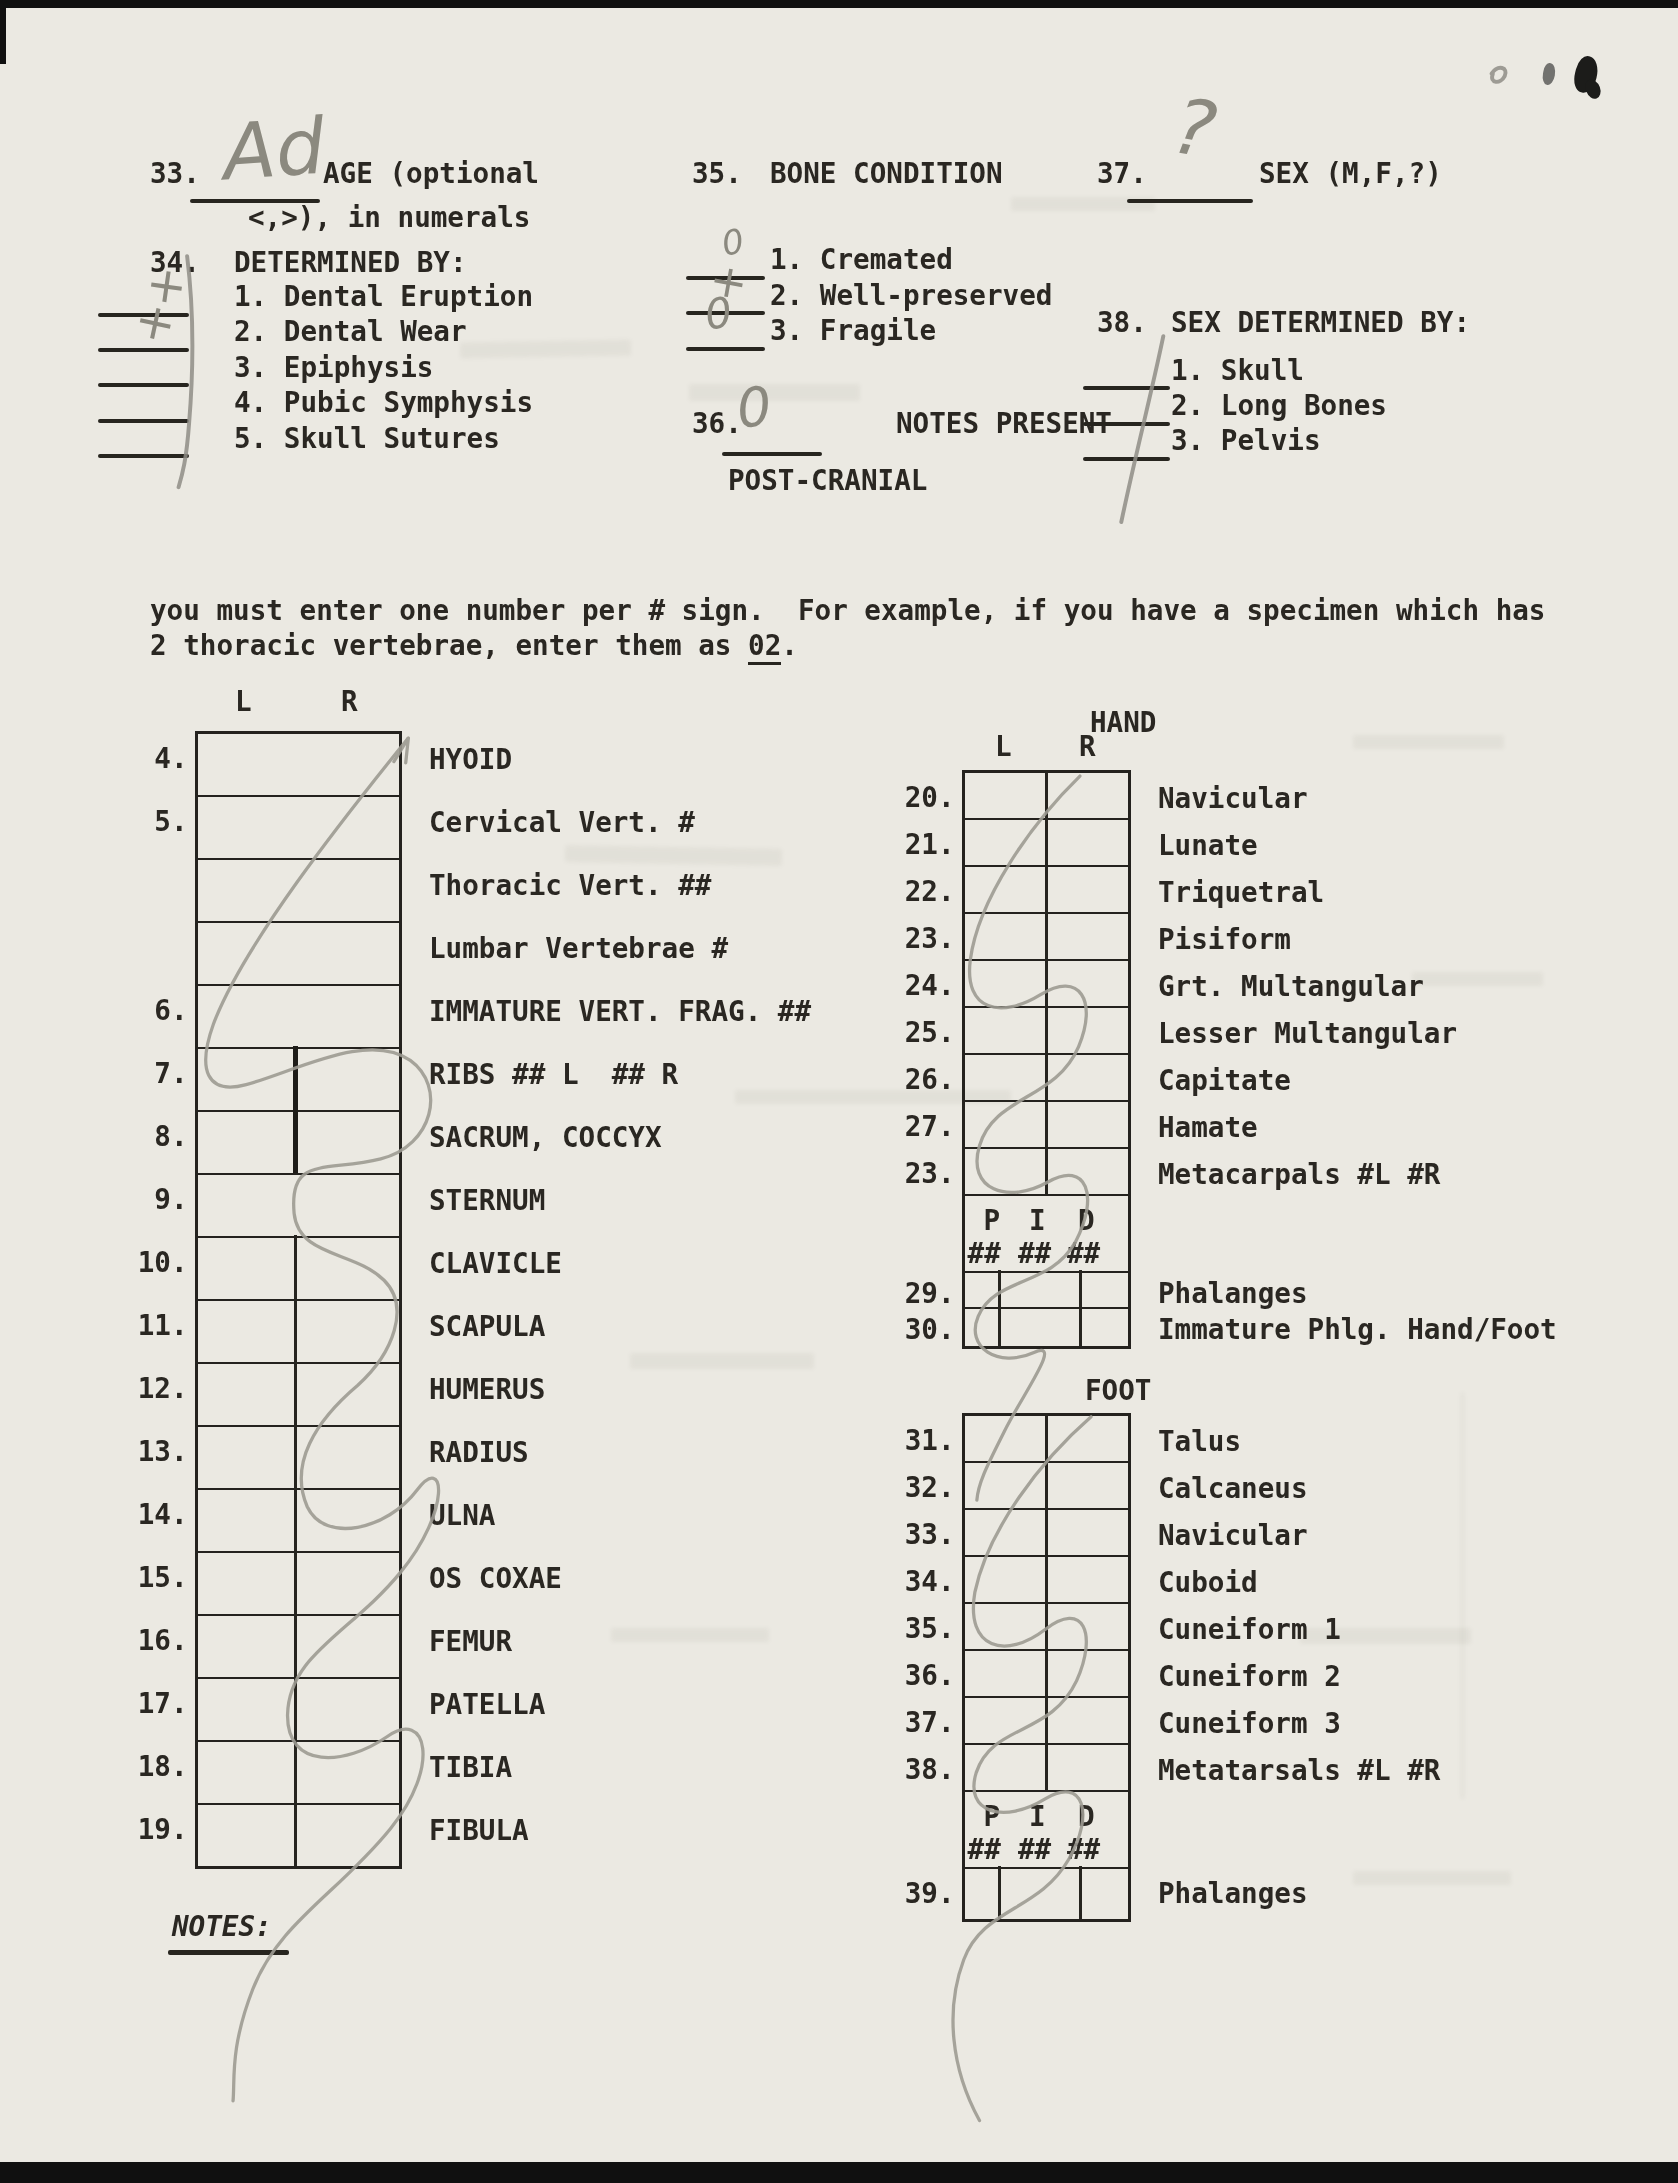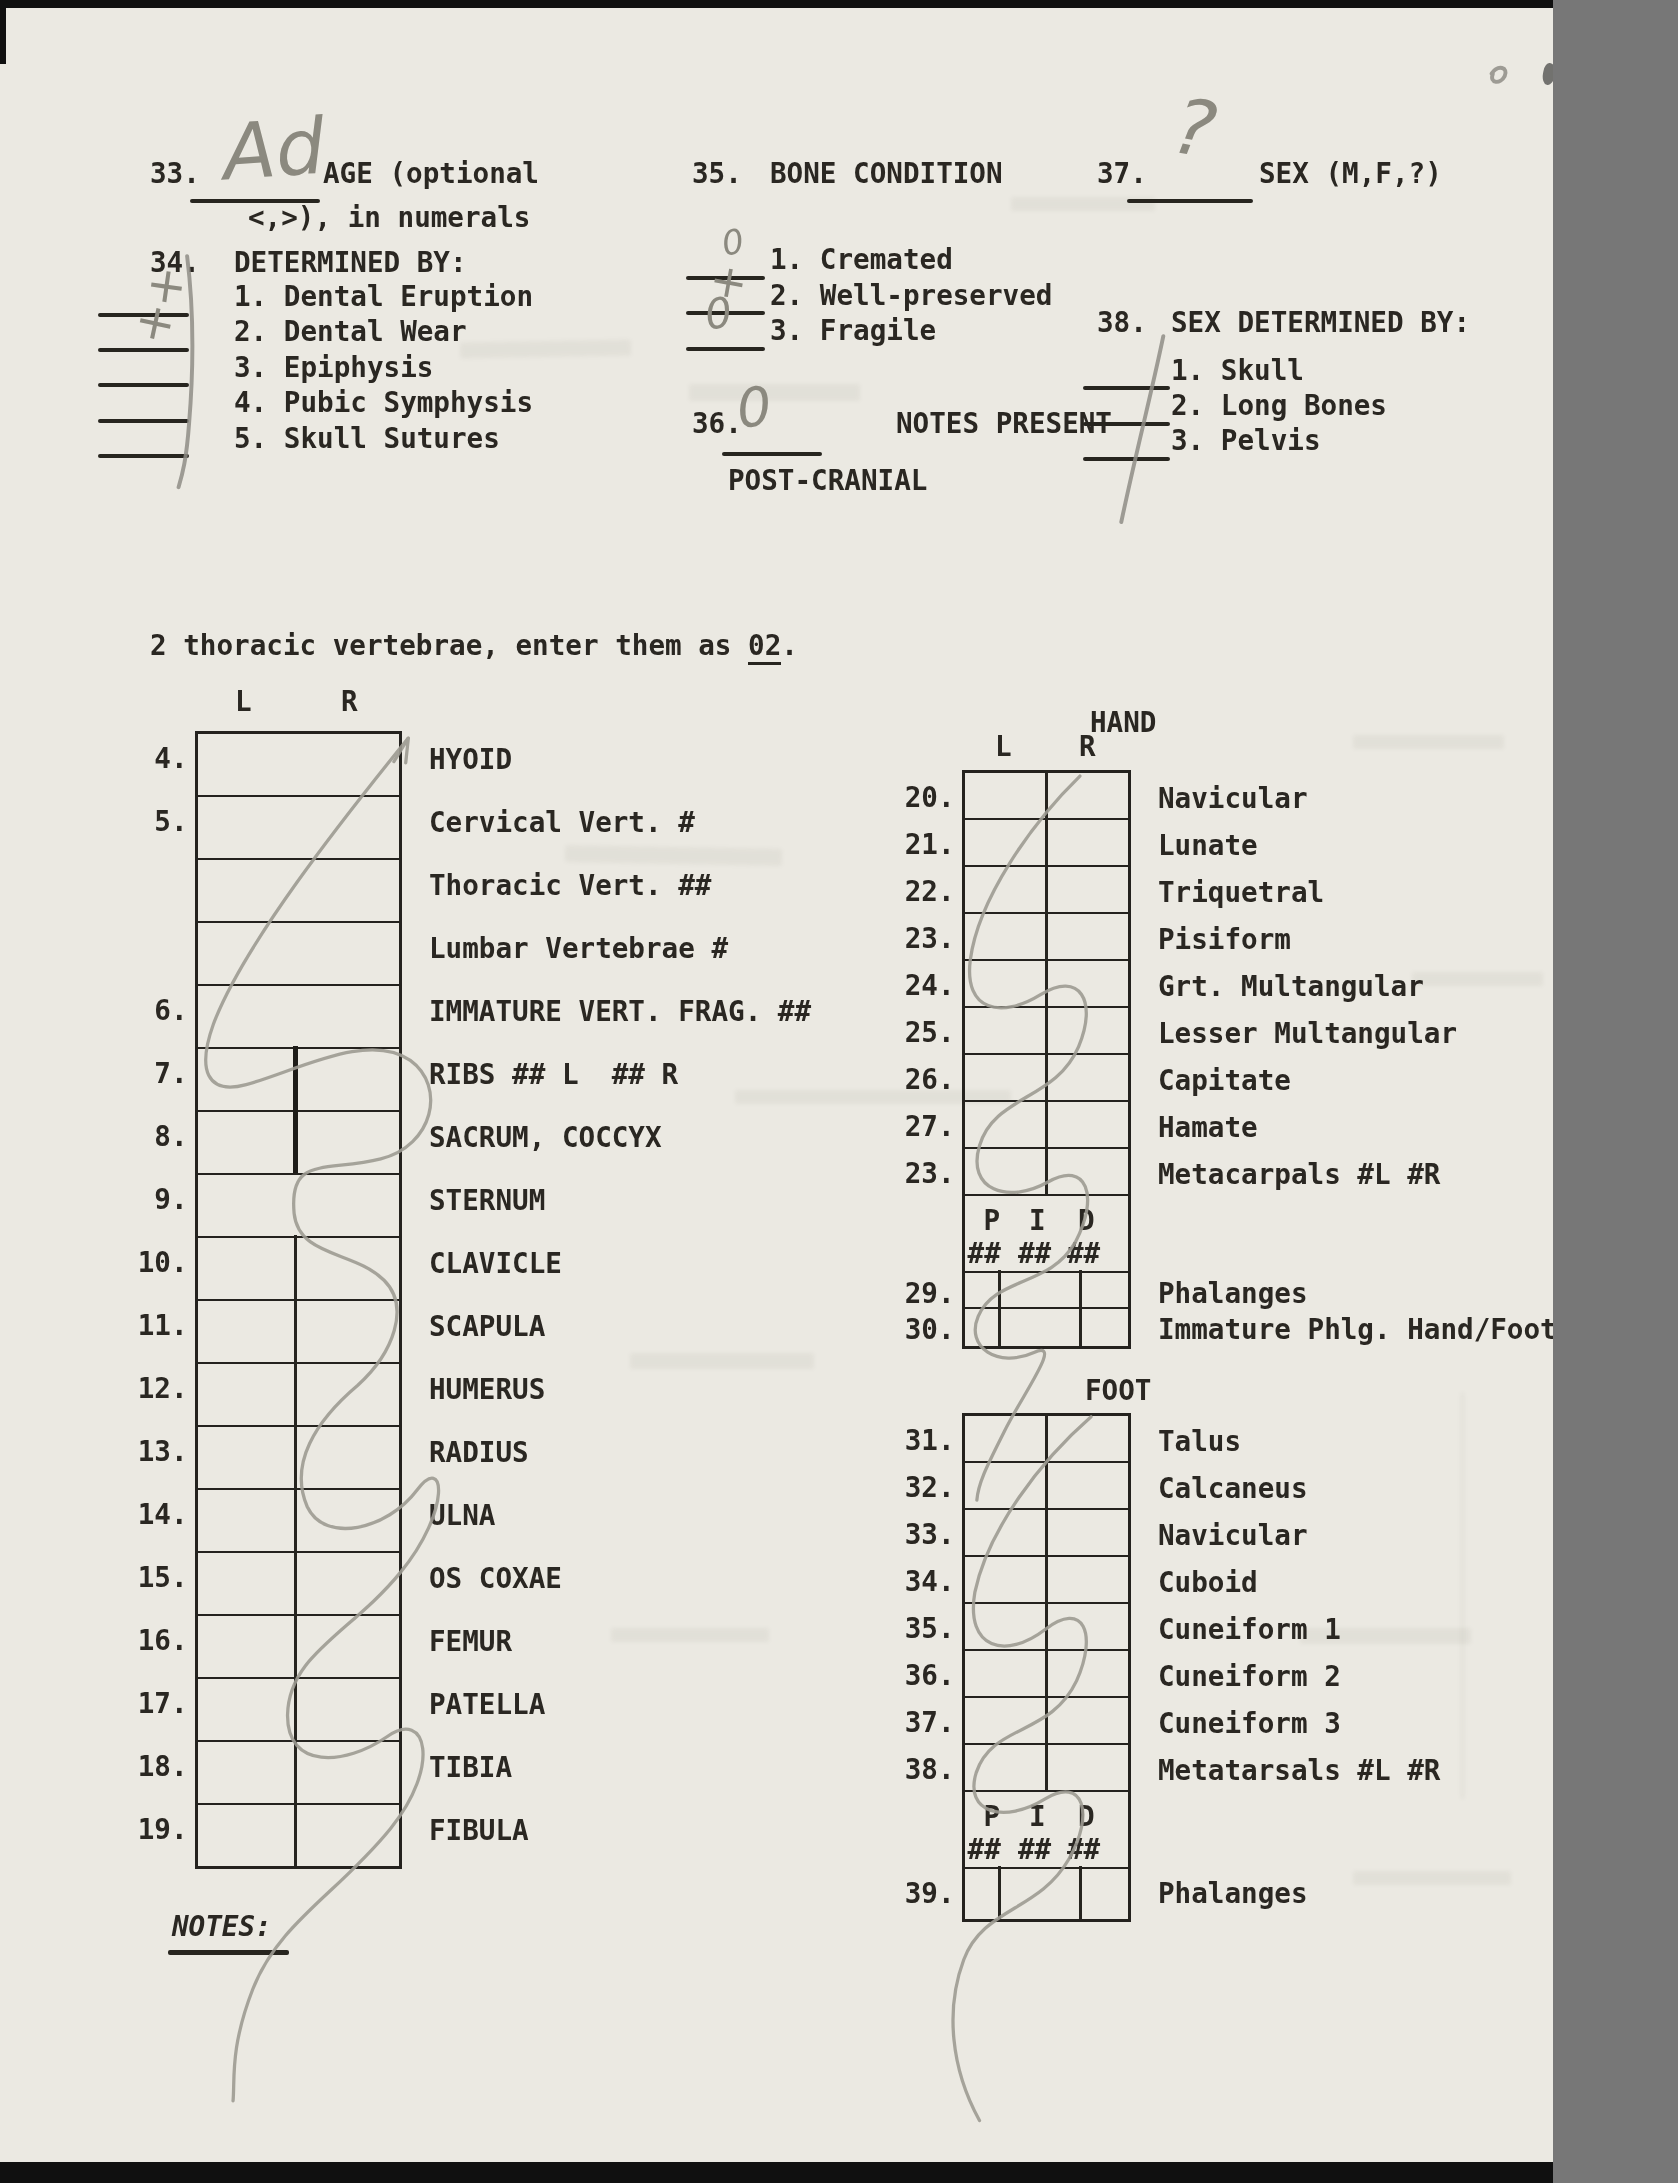--- a/index.html
+++ b/index.html
@@ -1,17 +1,17 @@
 <!DOCTYPE html>
 <html style="font-size:10.5px"><head>
 <meta charset="utf-8">
 <style>
   html,body{margin:0;padding:0;}
   body{background:#777;}
-  #page{position:relative;width:1553px;height:2183px;background:#ebe9e2;overflow:hidden;
+  #page{position:relative;width:1678px;height:2183px;background:#ebe9e2;overflow:hidden;
         font-family:"DejaVu Sans Mono","Liberation Mono",monospace;font-weight:bold;color:#2a2722;}
   .t{position:absolute;font-size:27.6px;line-height:1.15;white-space:pre;letter-spacing:0px;}
   .uline{position:absolute;height:3.9px;background:#27251f;border-radius:2px;}
   .edge{position:absolute;background:#101010;}
   .ghost{position:absolute;background:#70705f;opacity:0.07;filter:blur(2px);border-radius:2.6px;}
   .hw{position:absolute;font-family:"DejaVu Sans",sans-serif;font-style:italic;font-weight:normal;
       color:#8b897f;white-space:pre;}
   
   .btable{position:absolute;border:3.3px solid #24221e;box-sizing:content-box;}
   .brow{position:relative;border-top:2.6px solid #24221e;}
@@ -103,20 +103,21 @@
   <span class="t" style="left:1097px;top:307px;">38.</span>
   <span class="t" style="left:1171px;top:307px;">SEX DETERMINED BY:</span>
   <span class="t" style="left:1171px;top:355px;">1. Skull</span>
   <span class="t" style="left:1171px;top:390px;">2. Long Bones</span>
   <span class="t" style="left:1171px;top:425px;">3. Pelvis</span>
   <div class="uline" style="left:1083px;top:386px;width:87px;"></div>
   <div class="uline" style="left:1083px;top:422px;width:87px;"></div>
   <div class="uline" style="left:1083px;top:457px;width:87px;"></div>
 
   <span class="t" style="left:728px;top:465px;">POST-CRANIAL</span>
+  <span class="t" style="left:150px;top:595px;">you must enter one number per # sign.  For example, if you have a specimen which has</span>
   <span class="t" style="left:150px;top:630px;"><span>2 thoracic vertebrae, enter them as </span><span style="border-bottom:3.9px solid #27251f;margin-top:40px;">02</span><span>.</span></span>
 
   <span class="t" style="left:235px;top:686px;">L</span>
   <span class="t" style="left:341px;top:686px;">R</span>
 
   <div class="btable ltab" style="left:195px;top:731px;width:201px;">
     <div class="brow lrow">
         <span class="num">4.</span>
         <span class="lbl">HYOID</span>
       </div>

